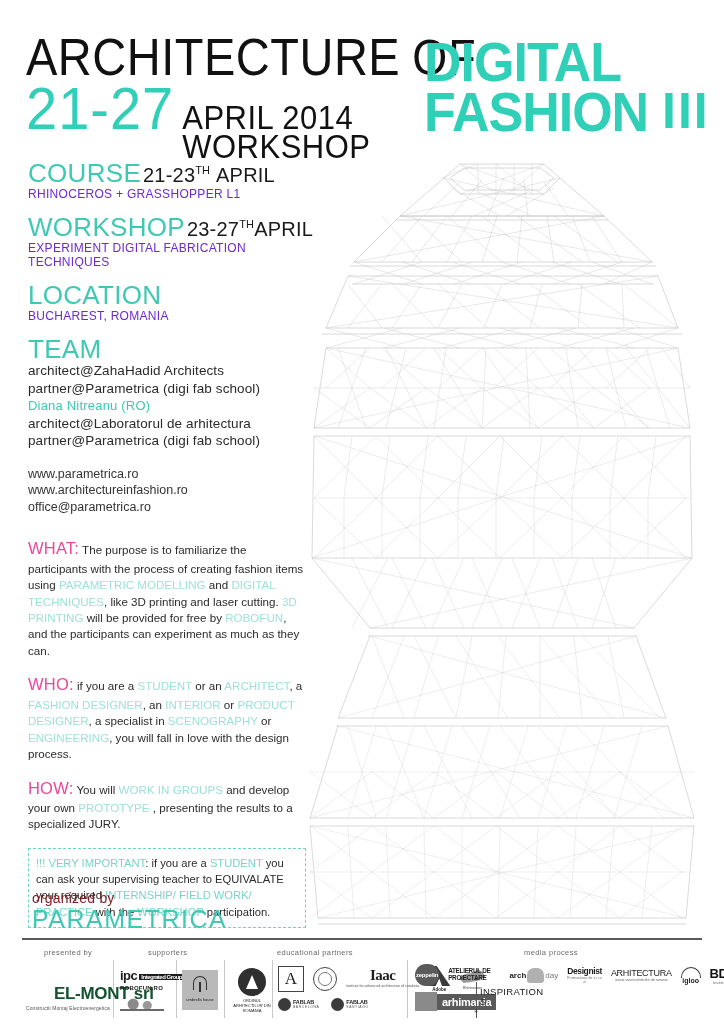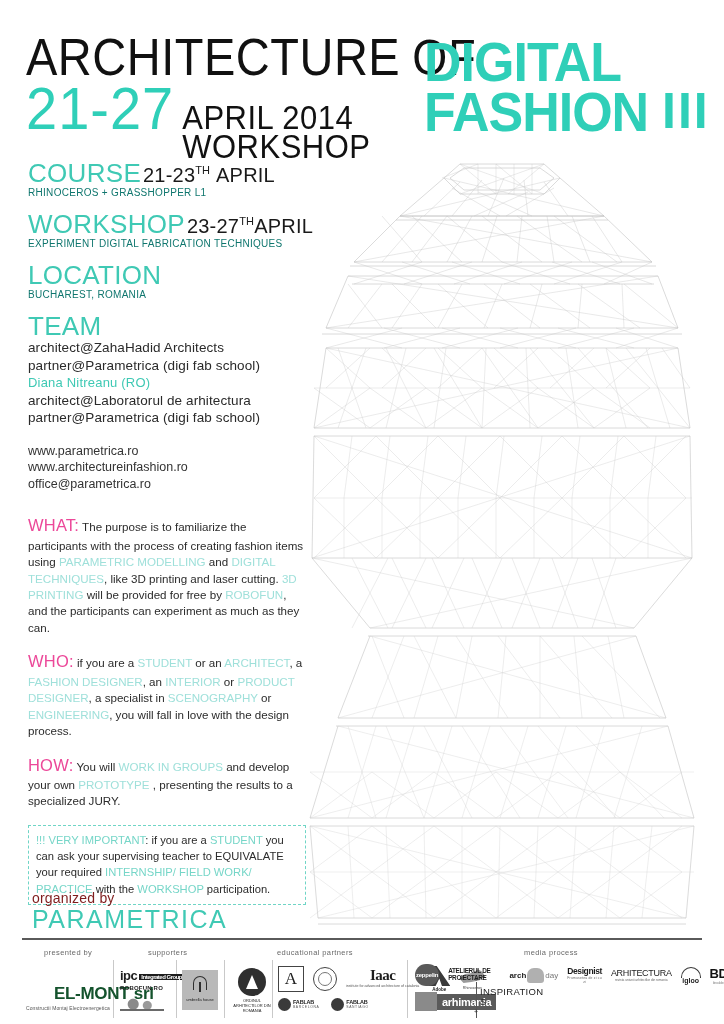--- a/index.html
+++ b/index.html
@@ -48,21 +48,21 @@
   }
 
   
   .left { position:absolute; left:28px; top:160px; width:278px; }
 
   .blk { margin-bottom:13px; }
   .blk-head { display:flex; align-items:baseline; line-height:1; white-space:nowrap; }
   .kw { font-size:26px; color:#3FC9B4; letter-spacing:0.3px; font-weight:400; }
   .kw-val { font-size:20px; color:#1a1a1a; letter-spacing:0.2px; margin-left:2px; }
   .kw-val sup { font-size:11px; vertical-align:super; }
-  .blk-sub { font-size:10px; color:#0f766e; letter-spacing:0.3px; margin-top:1px; }
+  .blk-sub { font-size:12px; color:#6d28d9; letter-spacing:0.3px; margin-top:1px; }
 
   .team-name { font-size:13px; color:#3FC9B4; letter-spacing:0.2px; line-height:1.35; }
   .team-line { font-size:13.5px; color:#2a2a2a; letter-spacing:0.1px; line-height:1.3; }
 
   .info-head { font-size:26px; color:#3FC9B4; letter-spacing:0.3px; line-height:1.1; }
   .info-line { font-size:12.5px; color:#333; line-height:1.32; }
 
   .para { font-size:11.6px; color:#2b2b2b; line-height:1.42; margin-top:14px; text-align:left; }
   .para .lead { font-size:16.5px; color:#ec4899; letter-spacing:0.2px; }
   .hl { color:#9FE0DA; }

